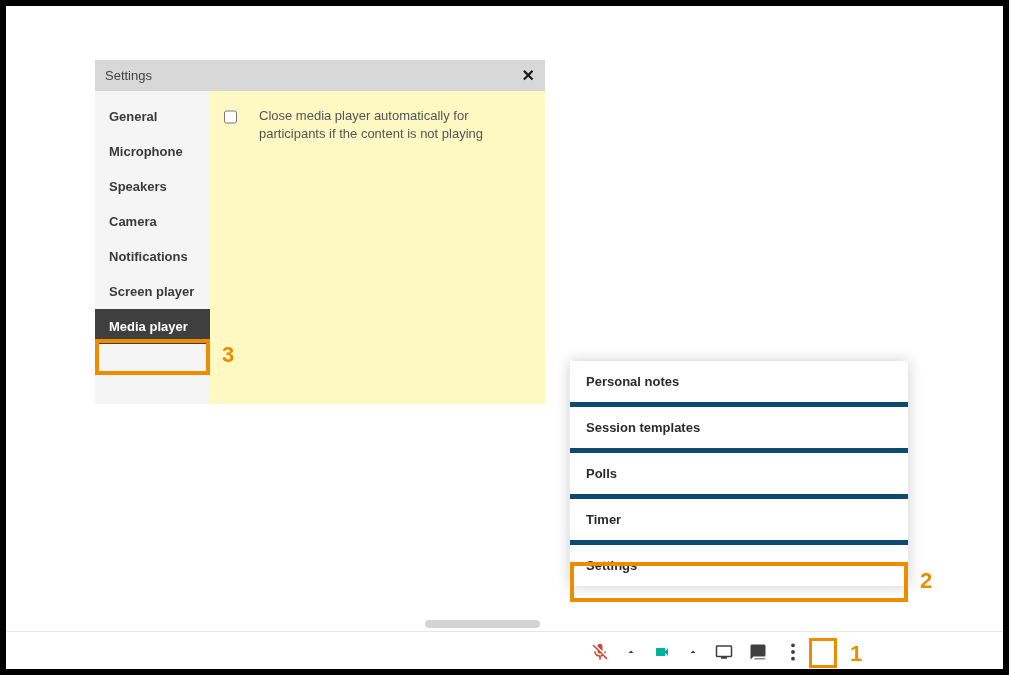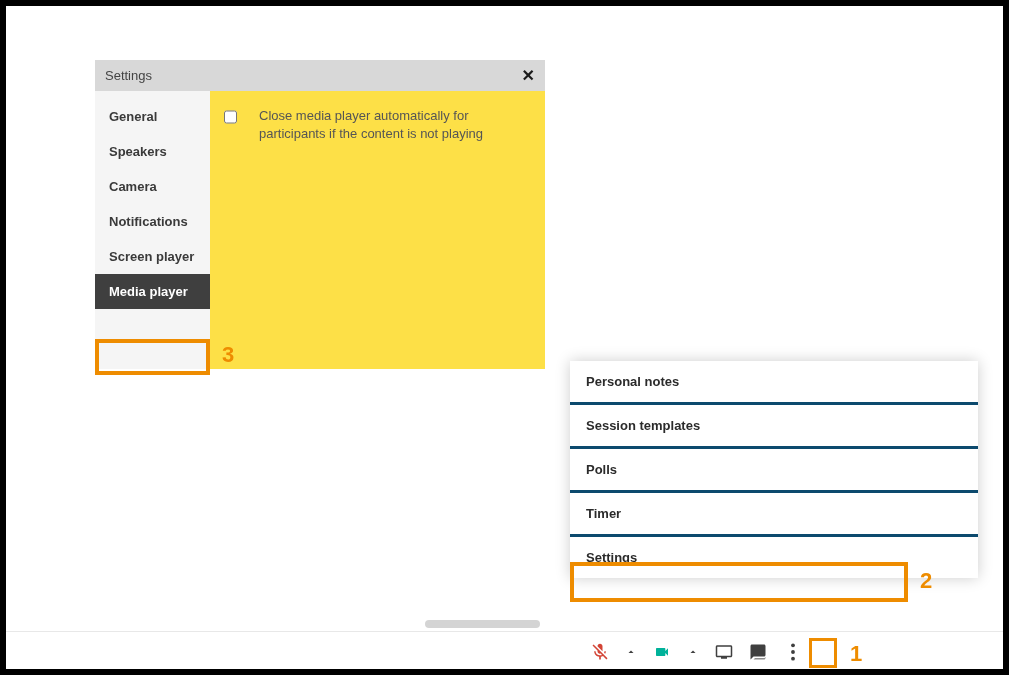--- a/index.html
+++ b/index.html
@@ -36,21 +36,21 @@
       color: #444;
     }
     .close-x {
       font-weight: bold;
       font-size: 16px;
       cursor: pointer;
       color: #1a1a1a;
     }
     .settings-body {
       display: flex;
-      background: #fde047;
+      background: #fef9c3;
     }
     .settings-sidebar {
       width: 115px;
       background: #f5f5f5;
       padding-top: 8px;
       padding-bottom: 60px;
     }
     .settings-tab {
       padding: 10px 8px 10px 14px;
       font-size: 13px;
@@ -98,30 +98,30 @@
       font-size: 22px;
       font-weight: 700;
       color: #ee8c00;
     }
 
     
     .popup-menu {
       position: absolute;
       top: 361px;
       left: 570px;
-      width: 408px;
+      width: 338px;
       background: #fff;
       box-shadow: 0 0 14px rgba(0,0,0,0.2);
     }
     .popup-item {
       padding: 13px 16px;
       font-size: 13px;
       font-weight: 600;
       color: #2b2b2b;
-      border-top: 3px solid #0c4a6e;
+      border-top: 5px solid #0c4a6e;
       cursor: pointer;
       display: flex;
       justify-content: space-between;
       align-items: center;
     }
     .popup-item:first-child { border-top: none; }
     .sound-icon {
       color: #00b29a;
       font-size: 15px;
     }
@@ -217,20 +217,21 @@
 <div class="outer-frame"></div>
 
 <div class="settings-panel">
   <div class="settings-header">
     <span>Settings</span>
     <span class="close-x">✕</span>
   </div>
   <div class="settings-body">
     <div class="settings-sidebar">
       <div class="settings-tab">General</div>
+      <div class="settings-tab">Microphone</div>
       <div class="settings-tab">Speakers</div>
       <div class="settings-tab">Camera</div>
       <div class="settings-tab">Notifications</div>
       <div class="settings-tab">Screen player</div>
       <div class="settings-tab active">Media player</div>
     </div>
     <div class="settings-content">
       <input type="checkbox" style="">
       <div class="settings-desc">Close media player automatically for participants if the content is not playing</div>
     </div>

